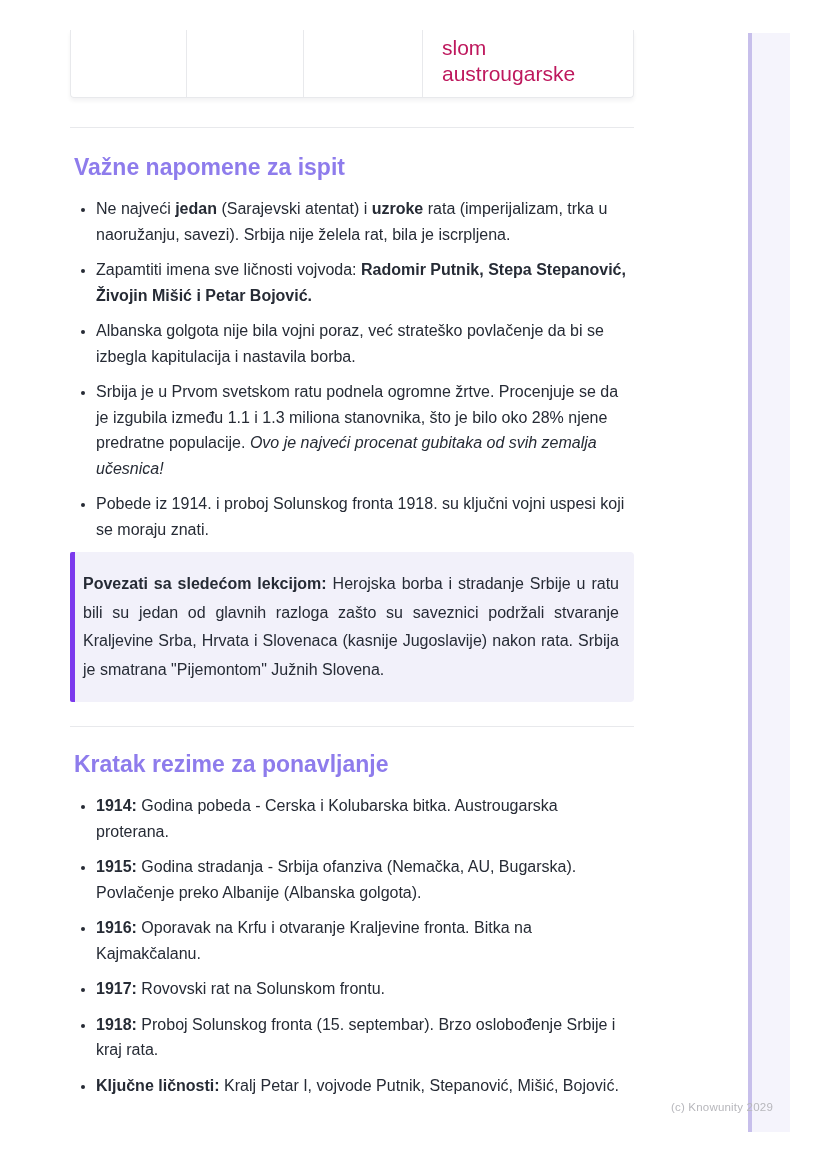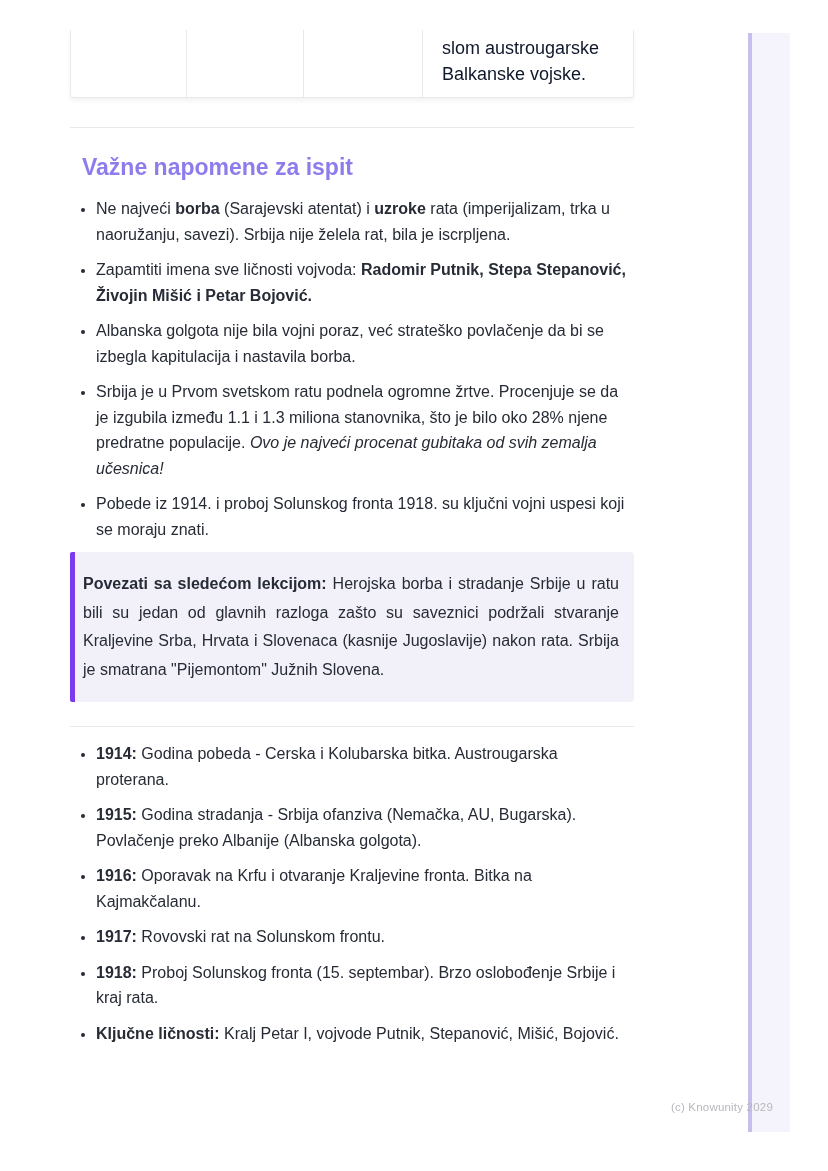--- a/index.html
+++ b/index.html
@@ -26,27 +26,27 @@
     margin-top:30px;height:68px;display:flex;
     border-left:1px solid var(--line);border-right:1px solid var(--line);
     border-bottom:1px solid var(--line);border-radius:0 0 4px 4px;
     box-shadow:0 3px 4px rgba(16,24,40,.05);
   }
   .tcell{border-right:1px solid var(--line);}
   .tcell:nth-child(1){width:116px;}
   .tcell:nth-child(2){width:117px;}
   .tcell:nth-child(3){width:119px;}
   .tcell:nth-child(4){flex:1;border-right:none;padding:5px 8px 0 19px;
-    font-size:18px;line-height:26px;color:#0f172a;}
+    font-size:21px;line-height:26px;color:#be185d;}
 
   .divider{border:none;border-top:1px solid var(--line);margin:29px 0 0 0;}
   .divider.d2{margin-top:24px;}
 
   h2.section-title{
-    margin:24px 0 0 12px;font-size:23px;line-height:30px;font-weight:700;
+    margin:24px 0 0 4px;font-size:23px;line-height:30px;font-weight:700;
     color:var(--heading);
   }
   h2.section-title.t2{margin-top:22px;}
 
   ul.notes{
     margin:14px 0 0 0;padding:0 0 0 26px;
     font-size:16px;line-height:25.5px;color:var(--body);
   }
   ul.notes li{margin-bottom:10px;}
   ul.notes li::marker{font-size:13px;}
@@ -77,42 +77,42 @@
 <div class="side-band"></div>
 
 <div class="content">
 
   <div class="table-frag">
     <div class="tcell"></div>
     <div class="tcell"></div>
     <div class="tcell"></div>
     <div class="tcell">
       <div>slom austrougarske</div>
-      <div>Balkanske vojske.</div>
     </div>
   </div>
 
   <hr class="divider">
 
   <h2 class="section-title">Važne napomene za ispit</h2>
 
   <ul class="notes">
-      <li><span>Ne najveći </span><strong>borba</strong><span> (Sarajevski atentat) i </span><strong>uzroke</strong><span> rata (imperijalizam, trka u naoružanju, savezi). Srbija nije želela rat, bila je iscrpljena.</span></li>
+      <li><span>Ne najveći </span><strong>jedan</strong><span> (Sarajevski atentat) i </span><strong>uzroke</strong><span> rata (imperijalizam, trka u naoružanju, savezi). Srbija nije želela rat, bila je iscrpljena.</span></li>
       <li><span>Zapamtiti imena sve ličnosti vojvoda: </span><strong>Radomir Putnik, Stepa Stepanović, Živojin Mišić i Petar Bojović.</strong></li>
       <li><span>Albanska golgota nije bila vojni poraz, već strateško povlačenje da bi se izbegla kapitulacija i nastavila borba.</span></li>
       <li><span>Srbija je u Prvom svetskom ratu podnela ogromne žrtve. Procenjuje se da je izgubila između 1.1 i 1.3 miliona stanovnika, što je bilo oko 28% njene predratne populacije. </span><em>Ovo je najveći procenat gubitaka od svih zemalja učesnica!</em></li>
       <li><span>Pobede iz 1914. i proboj Solunskog fronta 1918. su ključni vojni uspesi koji se moraju znati.</span></li>
     </ul>
 
   <div class="callout">
     <p><strong>Povezati sa sledećom lekcijom:</strong><span> Herojska borba i stradanje Srbije u ratu bili su jedan od glavnih razloga zašto su saveznici podržali stvaranje Kraljevine Srba, Hrvata i Slovenaca (kasnije Jugoslavije) nakon rata. Srbija je smatrana "Pijemontom" Južnih Slovena.</span></p>
   </div>
 
   <hr class="divider d2">
 
+  <h2 class="section-title t2">Kratak rezime za ponavljanje</h2>
 
   <ul class="notes">
       <li><strong>1914:</strong><span> Godina pobeda - Cerska i Kolubarska bitka. Austrougarska proterana.</span></li>
       <li><strong>1915:</strong><span> Godina stradanja - Srbija ofanziva (Nemačka, AU, Bugarska). Povlačenje preko Albanije (Albanska golgota).</span></li>
       <li><strong>1916:</strong><span> Oporavak na Krfu i otvaranje Kraljevine fronta. Bitka na Kajmakčalanu.</span></li>
       <li><strong>1917:</strong><span> Rovovski rat na Solunskom frontu.</span></li>
       <li><strong>1918:</strong><span> Proboj Solunskog fronta (15. septembar). Brzo oslobođenje Srbije i kraj rata.</span></li>
       <li><strong>Ključne ličnosti:</strong><span> Kralj Petar I, vojvode Putnik, Stepanović, Mišić, Bojović.</span></li>
     </ul>
 

